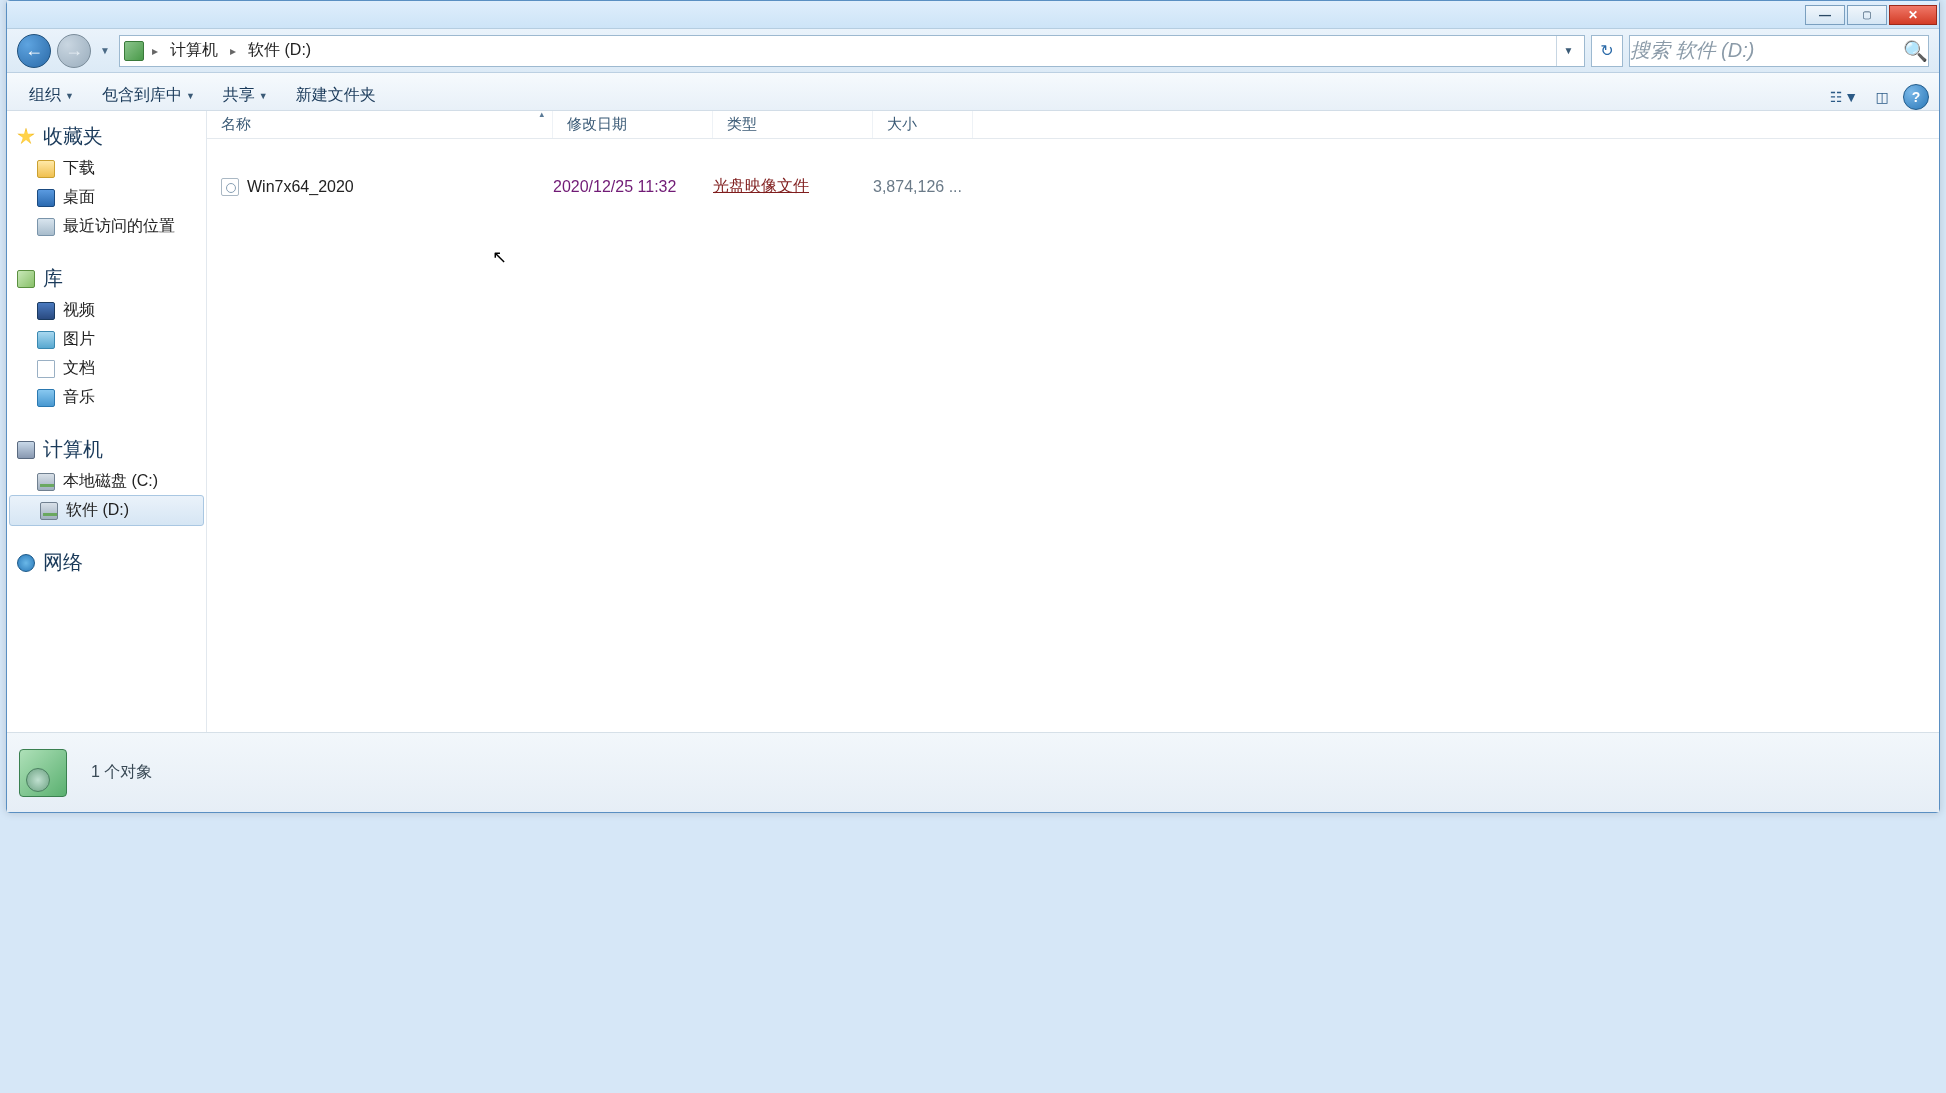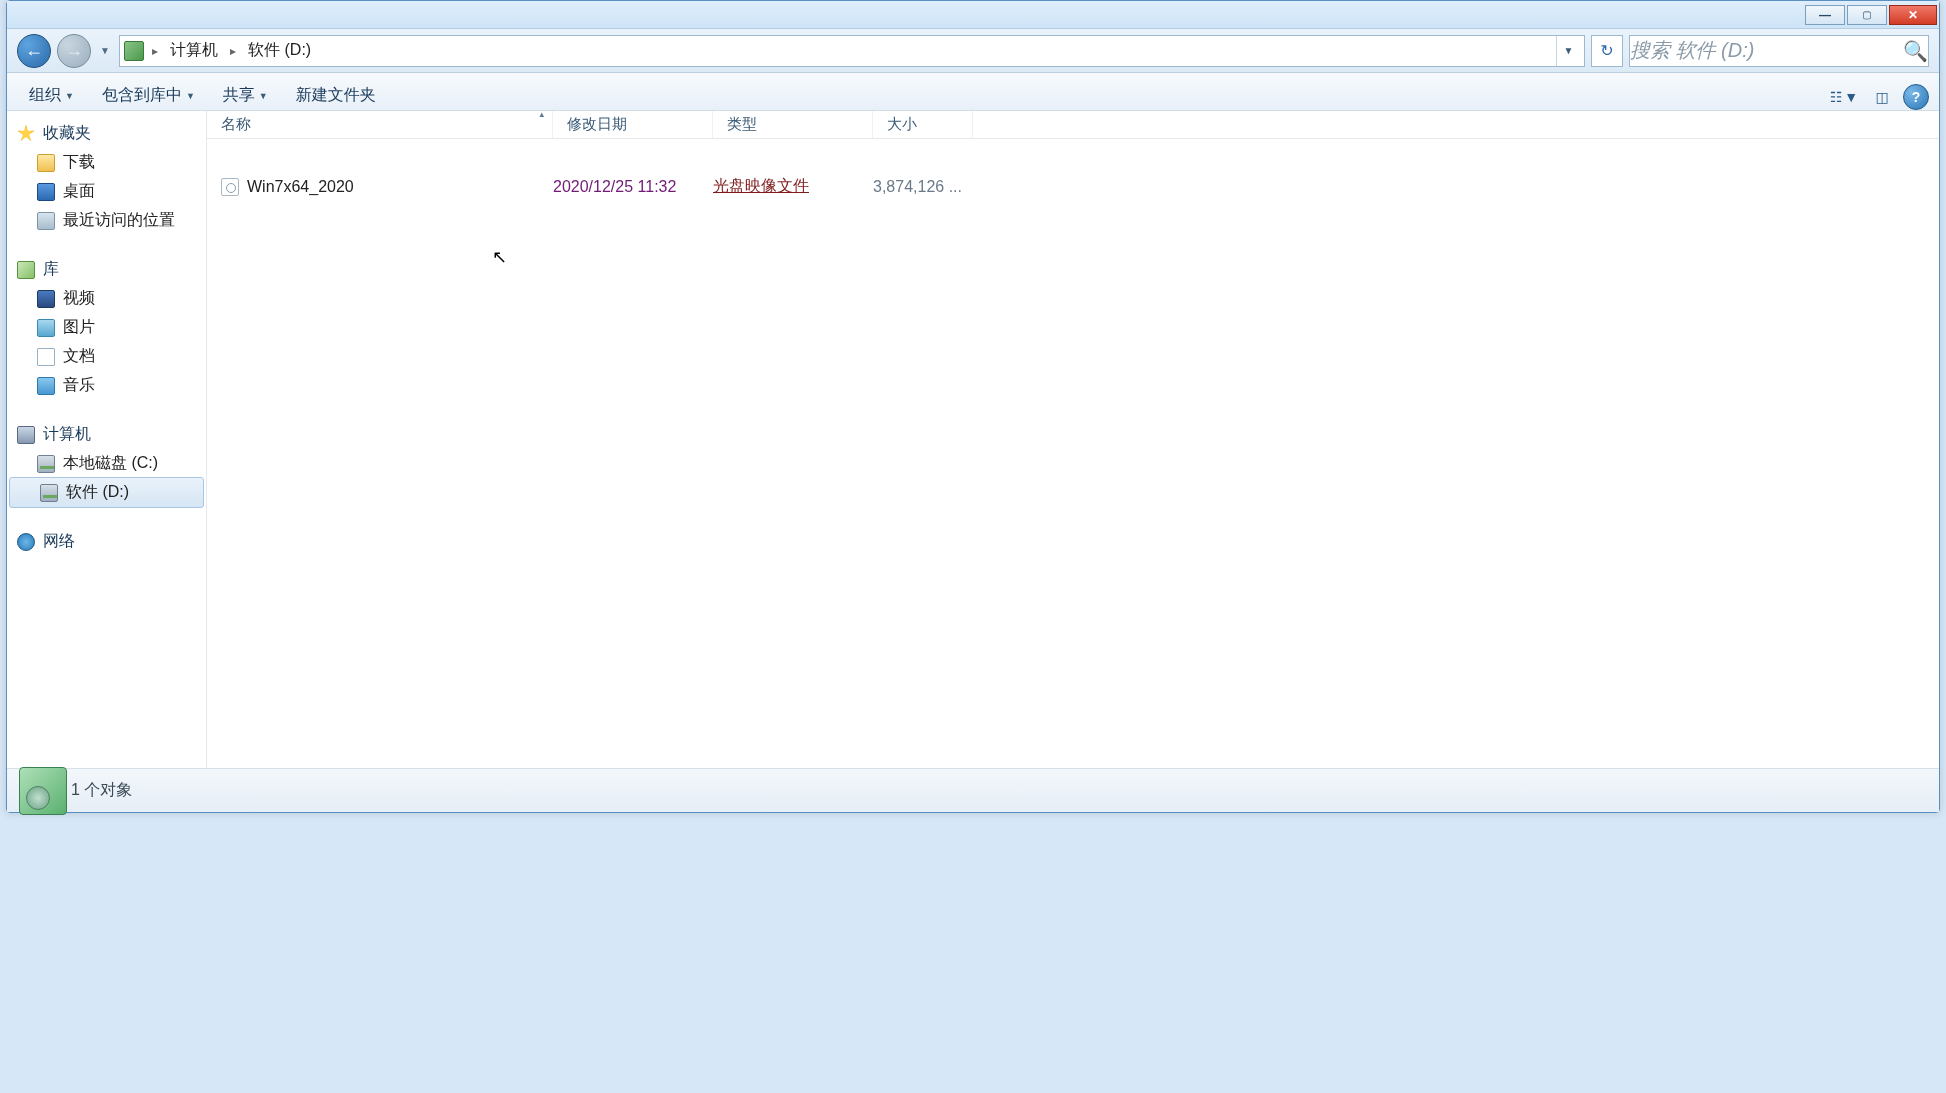--- a/index.html
+++ b/index.html
@@ -161,21 +161,21 @@
   width: 200px;
   background: #fff;
   border-right: 1px solid #e2e8ee;
   padding-top: 8px;
   overflow: auto;
 }
 .nav-group { margin-bottom: 20px; }
 .nav-head {
   display: flex; align-items: center;
   padding: 4px 10px;
-  font-size: 16px; color: #1a3a5a;
+  font-size: 20px; color: #1a3a5a;
   gap: 8px;
 }
 .nav-item {
   display: flex; align-items: center;
   padding: 4px 10px 4px 30px;
   font-size: 16px; color: #222;
   gap: 8px;
 }
 .nav-item.selected {
   background: linear-gradient(to bottom, #eaf2fa, #d6e6f4);
@@ -245,27 +245,27 @@
 
 .cursor {
   position: absolute;
   left: 485px; top: 245px;
   font-size: 18px;
   color: #000;
   pointer-events: none;
 }
 
 .statusbar {
-  height: 44px;
+  height: 80px;
   border-top: 1px solid #d6e0e8;
   background: linear-gradient(to bottom, #f2f7fb, #e6eef6);
   display: flex;
   align-items: center;
   padding: 0 12px;
-  gap: 4px;
+  gap: 24px;
 }
 .status-icon {
   width: 48px; height: 48px;
   background: linear-gradient(135deg, #aee0b8, #5ab070);
   border: 1px solid #3a8050;
   border-radius: 4px;
   position: relative;
 }
 .status-icon::after {
   content: "";

